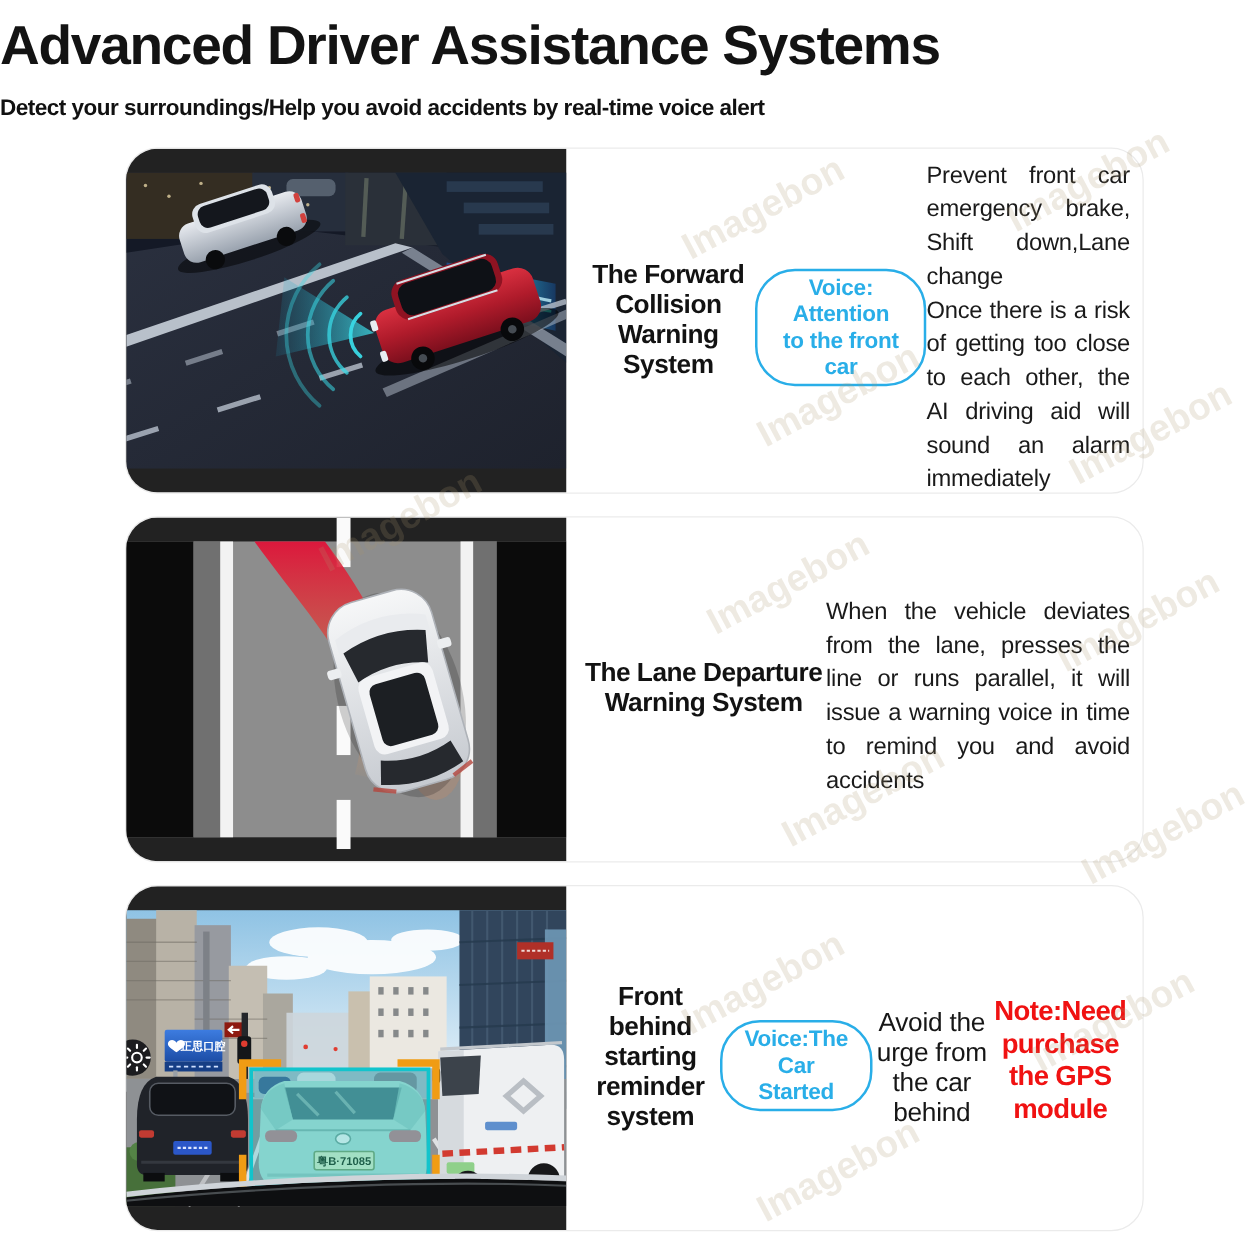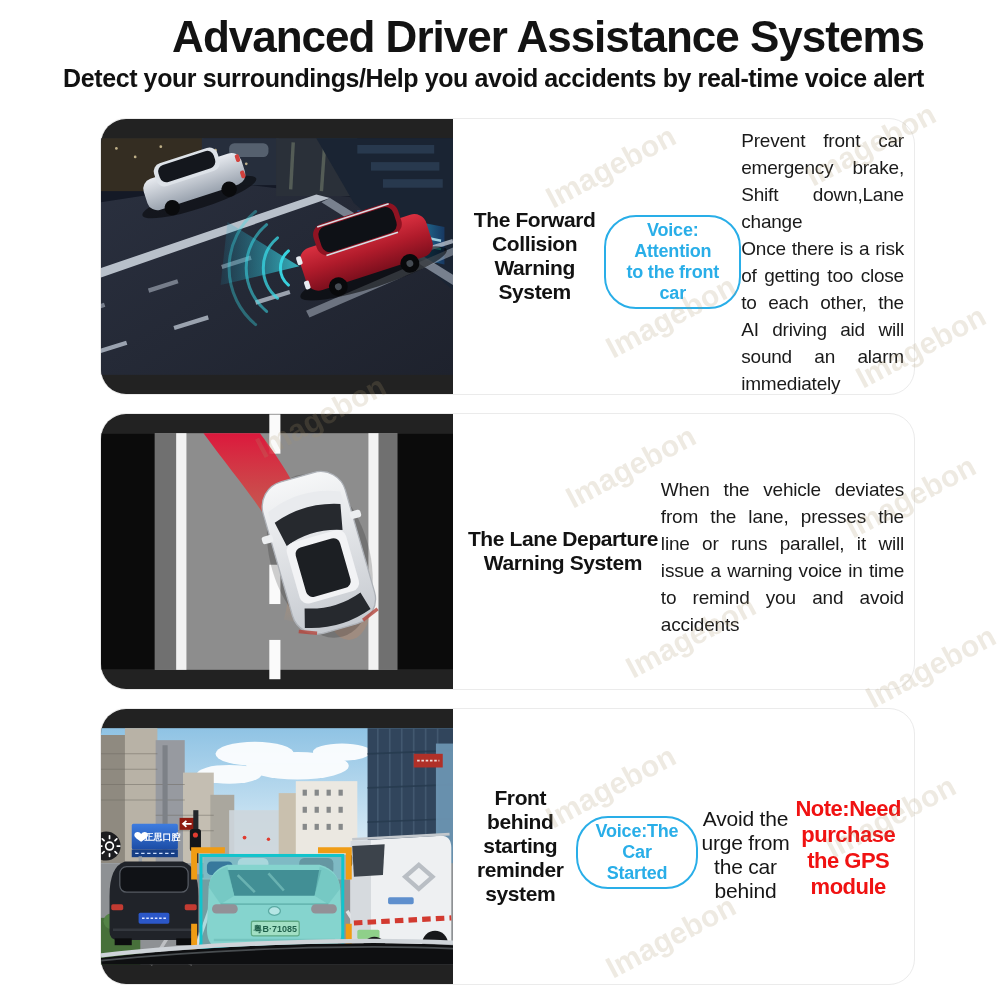--- a/index.html
+++ b/index.html
@@ -6,23 +6,23 @@
     --blue:#29aee8;
     --red:#f01212;
   }
   html,body{margin:0;padding:0;}
   body{
     width:1000px;height:1000px;position:relative;overflow:hidden;
     background:#ffffff;
     font-family:"Liberation Sans","DejaVu Sans",sans-serif;
     color:#151515;
   }
-  .header{position:absolute;top:12px;left:0;width:924px;text-align:right;z-index:2;}
+  .header{position:absolute;top:12px;left:0;width:924px;text-align:left;z-index:2;}
   .title{font-size:44px;font-weight:700;letter-spacing:-1px;line-height:1.15;color:#131313;}
-  .subtitle{font-size:25px;font-weight:700;letter-spacing:-0.4px;margin-top:1px;color:#111;}
+  .subtitle{font-size:18px;font-weight:700;letter-spacing:-0.4px;margin-top:13px;color:#111;}
 
   .card{
     position:absolute;left:100px;width:815px;height:277px;box-sizing:border-box;
     background:#fff;border:1px solid #ebebeb;border-radius:26px;
     display:flex;overflow:hidden;z-index:2;
   }
   .card1{top:118px}.card2{top:413px}.card3{top:708px}
   .photo{width:352px;height:100%;flex:none;position:relative;background:#222;}
   .photo svg{display:block;width:100%;height:100%;}
   .textcol{

